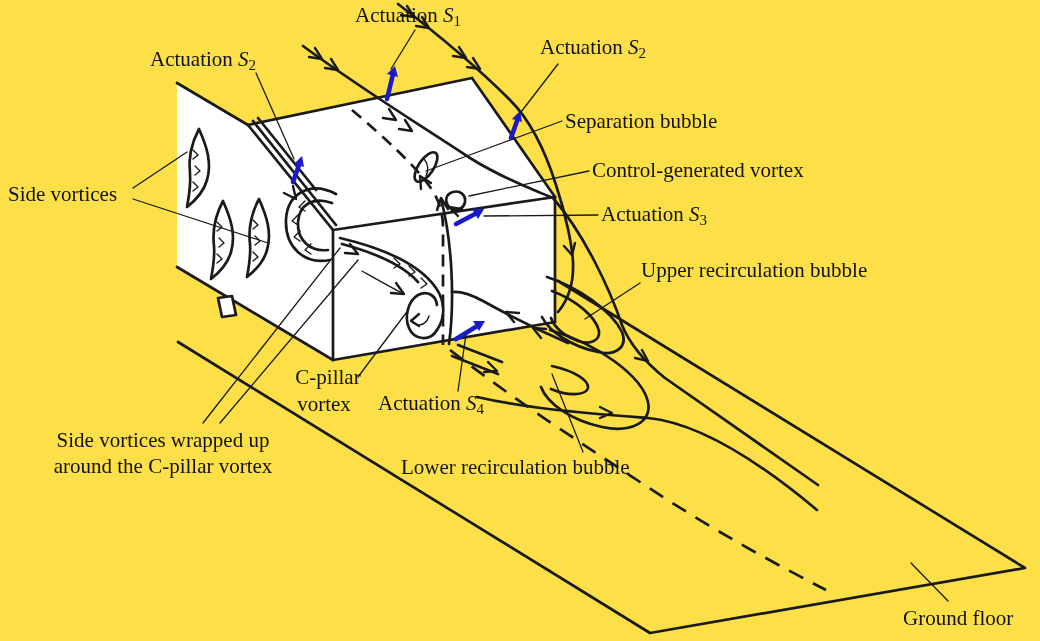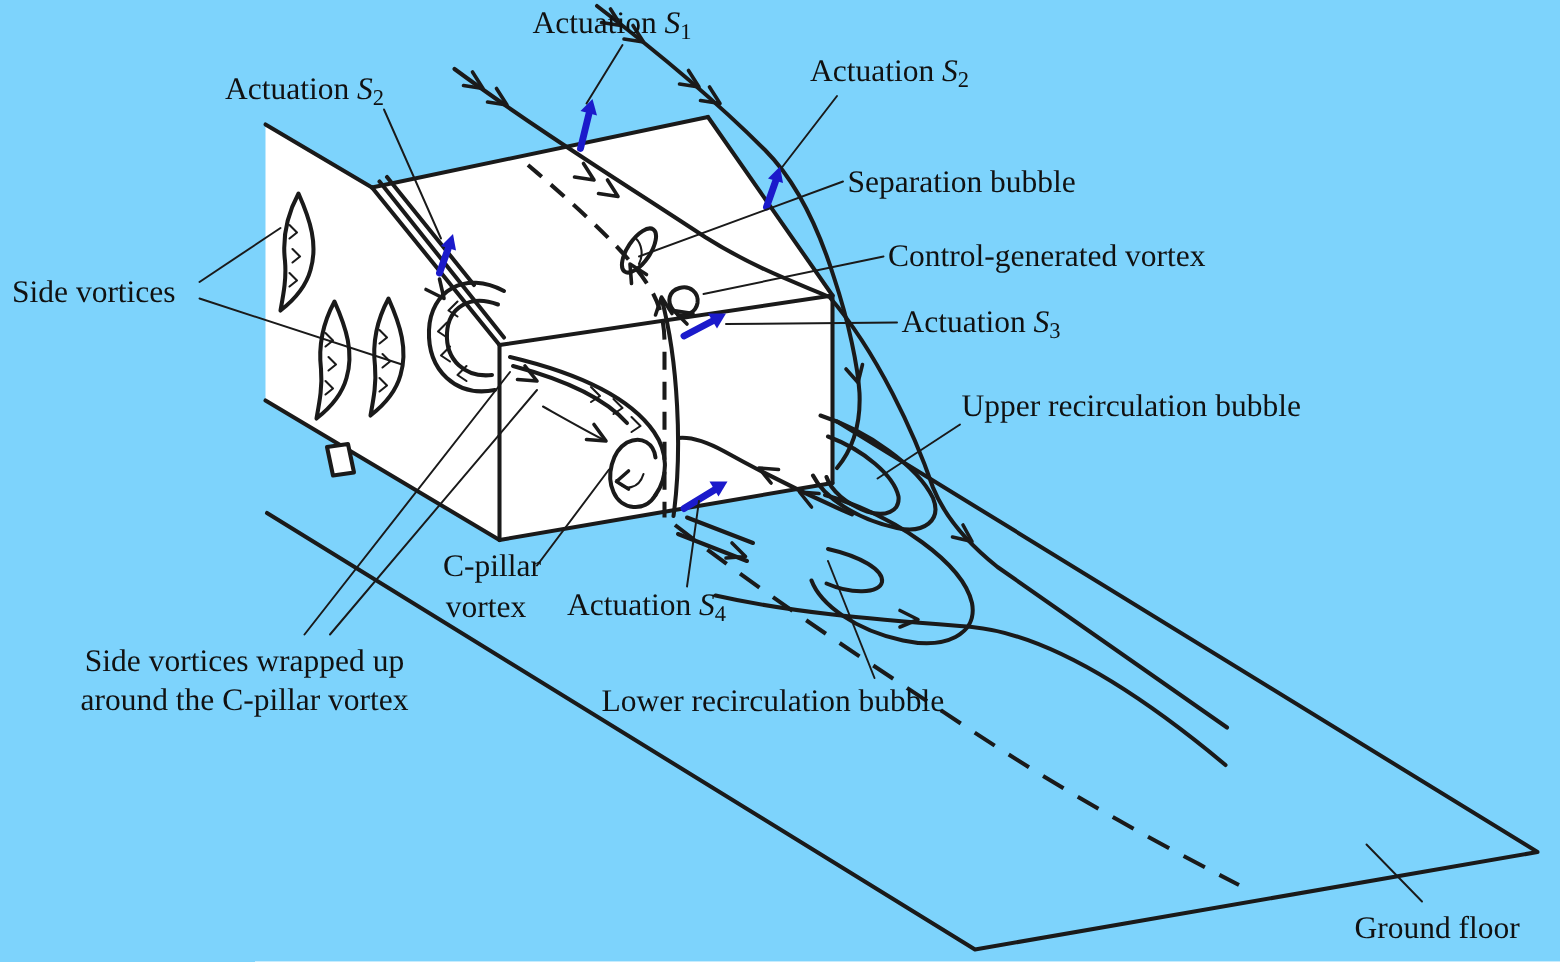--- a/index.html
+++ b/index.html
@@ -1,16 +1,16 @@
 <!DOCTYPE html>
 <html><head>
 <meta charset="utf-8">
 <style>
   html,body{margin:0;padding:0;background:#ffffff;}
-  .stage{position:relative;width:1040px;height:641px;background:#7dd3fc;overflow:hidden;
+  .stage{position:relative;width:1040px;height:641px;background:#fde047;overflow:hidden;
          font-family:"Liberation Serif","DejaVu Serif",serif;}
   svg text{fill:#111111;font-family:"Liberation Serif","DejaVu Serif",serif;font-size:21px;}
   svg .sub{font-size:15px;}
   svg .sym{font-style:italic;}
   .stroke{fill:none;stroke:#1a1a1a;stroke-width:2.7;stroke-linecap:round;stroke-linejoin:round;}
   .thin{fill:none;stroke:#1a1a1a;stroke-width:1.3;stroke-linecap:round;}
   .face{fill:#ffffff;stroke:none;}
   .dash{fill:none;stroke:#1a1a1a;stroke-width:2.7;stroke-linecap:butt;}
   .barb{fill:none;stroke:#1a1a1a;stroke-width:2.4;stroke-linecap:round;stroke-linejoin:round;}
   .mini{fill:none;stroke:#1a1a1a;stroke-width:1.4;stroke-linecap:round;stroke-linejoin:round;}

